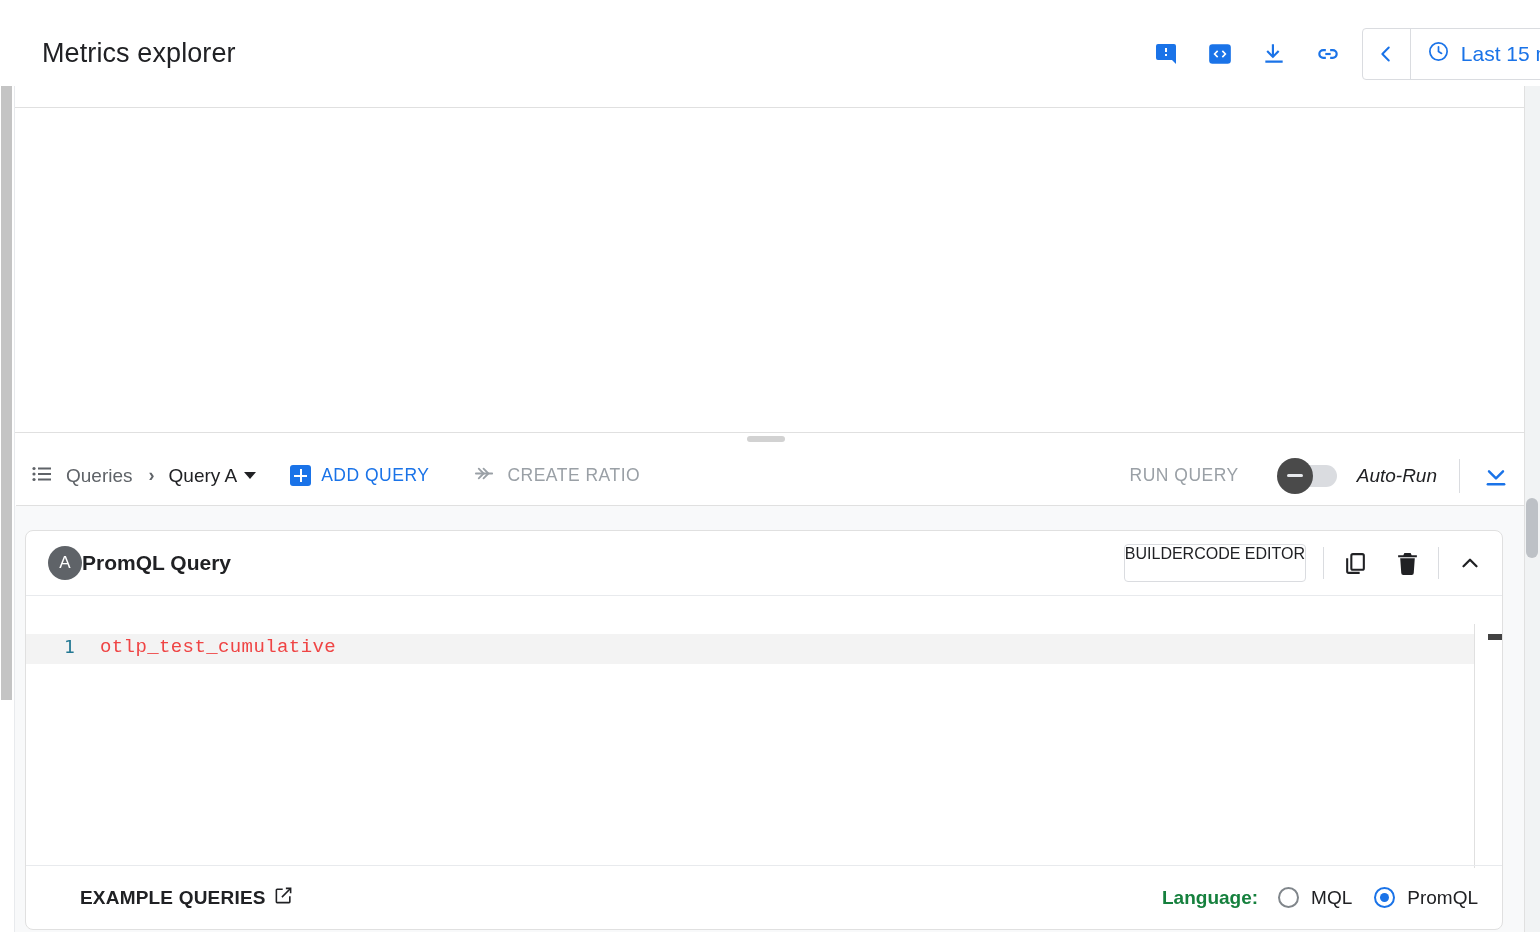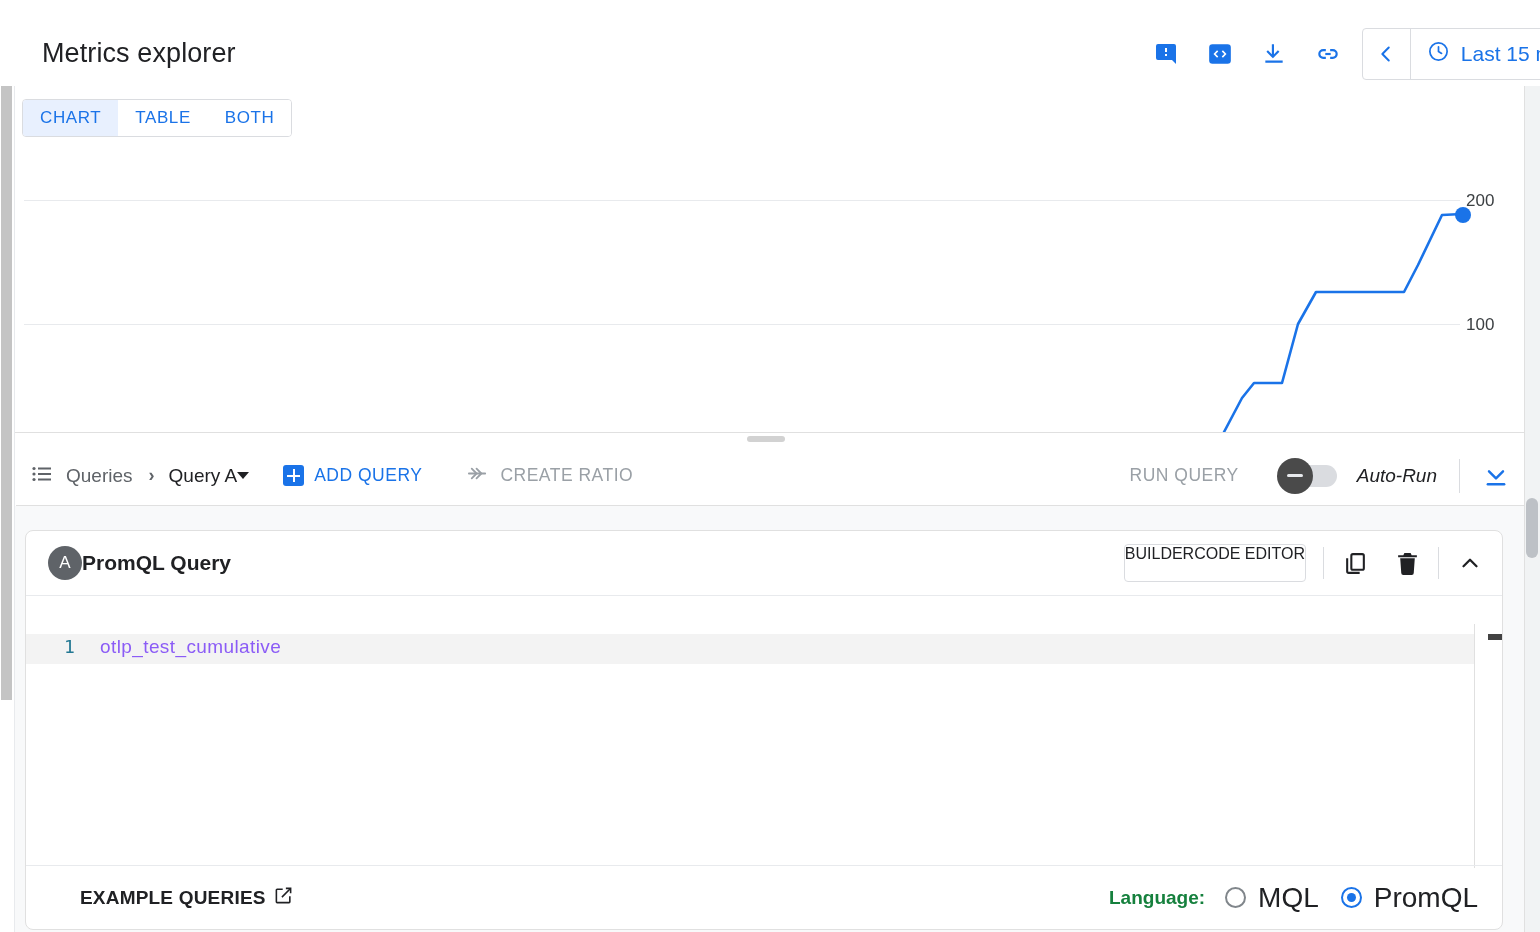--- a/index.html
+++ b/index.html
@@ -79,21 +79,21 @@
 
   
   .qbar {
     position: absolute; left: 16px; top: 446px; width: 1512px; height: 60px;
     background: #fff; border-bottom: 1px solid #e0e0e0;
     display: flex; align-items: center; padding: 0 0 0 14px;
   }
   .qbar-left { display: flex; align-items: center; gap: 0; }
   .queries-lbl { font-size: 19px; color: #5f6368; margin-left: 12px; }
   .crumb-sep { font-size: 18px; color: #5f6368; margin: 0 14px 0 16px; font-weight: 600; }
-  .query-a { font-size: 19px; color: #202124; display: flex; align-items: center; cursor: pointer; }
+  .query-a { font-size: 19px; color: #202124; display: flex; align-items: center; gap: 7px; cursor: pointer; }
   .caret-down {
     width: 0; height: 0; border-left: 6px solid transparent;
     border-right: 6px solid transparent; border-top: 7px solid #202124;
   }
   .add-query {
     display: flex; align-items: center; gap: 10px; margin-left: 34px;
     color: #1a73e8; font-size: 17.5px; letter-spacing: .5px; cursor: pointer;
   }
   .plus-sq {
     width: 21px; height: 21px; background: #1a73e8; border-radius: 3px;
@@ -155,22 +155,22 @@
   .a11y-hint { position: absolute; left: 38px; top: 8px; font-size: 19px; color: #5f6368; }
   .code-row {
     position: absolute; left: 0; top: 38px; width: 1448px; height: 30px;
     background: #f3f3f3;
   }
   .gutter-num {
     position: absolute; left: 38px; top: 40px; font-size: 18px; color: #237893;
     font-family: "DejaVu Sans Mono", monospace;
   }
   .code-text {
-    position: absolute; left: 74px; top: 40px; font-size: 19px; color: #8b5cf6;
-    font-family: Liberation Sans, sans-serif; letter-spacing: .4px;
+    position: absolute; left: 74px; top: 40px; font-size: 19px; color: #ef4444;
+    font-family: Liberation Mono, monospace; letter-spacing: .4px;
   }
   .editor-vscroll {
     position: absolute; right: 2px; top: 38px; width: 14px; height: 6px; background: #424242;
   }
   .editor-inner-line { position: absolute; left: 1448px; top: 28px; width: 1px; height: 244px; background: #e0e0e0; }
 
   .card-foot {
     position: absolute; left: 0; bottom: 0; width: 1478px; height: 64px;
     border-top: 1px solid #e8eaed; display: flex; align-items: center; padding: 0 26px 0 54px; gap: 36px;
   }
@@ -183,21 +183,21 @@
   .radio-item { display: flex; align-items: center; gap: 12px; margin-right: 22px; cursor: pointer; }
   .radio {
     width: 21px; height: 21px; border-radius: 50%; border: 2px solid #80868b;
     position: relative; flex: none;
   }
   .radio.on { border-color: #1a73e8; }
   .radio.on::after {
     content: ""; position: absolute; left: 4px; top: 4px; width: 9px; height: 9px;
     border-radius: 50%; background: #1a73e8;
   }
-  .radio-lbl { font-size: 28px; color: #202124; }
+  .radio-lbl { font-size: 19px; color: #202124; }
 
   
   .scroll-left-track {
     position: absolute; left: 0; top: 86px; width: 14px; height: 846px; background: #fff;
   }
   .scroll-left-thumb {
     position: absolute; left: 1px; top: 86px; width: 11px; height: 614px;
     background: #c4c4c4; border-radius: 0;
   }
   .scroll-right-track {
@@ -256,44 +256,20 @@
           <svg width="23" height="23" viewBox="0 0 24 24" fill="none" stroke="#1a73e8" stroke-width="1.8">
               <circle cx="12" cy="12" r="9"></circle>
               <path d="M12 7.2V12l3.2 2" stroke-linecap="round"></path>
             </svg>
         </span>
         <span>Last 15 m</span>
       </div>
     </div>
   </div>
 
-  <div class="chart-panel">
-
-    <div class="seg-ctl">
-      <div class="sel">CHART</div>
-      <div>TABLE</div>
-      <div>BOTH</div>
-    </div>
-
-    <div class="plot">
-
-      <div class="grid-line" style="top:98px"></div>
-      <div class="grid-line" style="top:222px"></div>
-
-      <div class="ytick" style="top:89px">200</div>
-      <div class="ytick" style="top:213px">100</div>
-
-      <svg width="1512" height="346" style="position:absolute;left:0;top:0">
-        <polyline fill="none" stroke="#1a73e8" stroke-width="2.6" stroke-linejoin="round" stroke-linecap="round" points="1210,330 1228,296 1240,281 1268,281 1284,222 1302,190 1390,190 1404,163 1428,113 1448,112"></polyline>
-        <circle cx="1449" cy="113" r="8" fill="#1a73e8"></circle>
-      </svg>
-
-    </div>
-
-  </div>
 
   <div class="splitter"></div>
   <div class="splitter-handle"></div>
 
   <div class="qbar">
     <div class="qbar-left">
       <span>
         <svg width="24" height="24" viewBox="0 0 24 24" fill="#5f6368">
             <circle cx="4" cy="6.5" r="1.6"></circle>
             <circle cx="4" cy="12" r="1.6"></circle>

